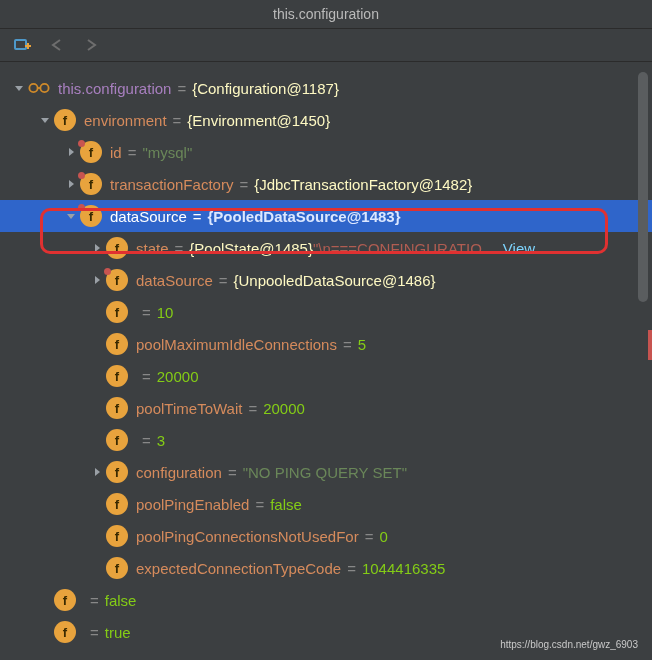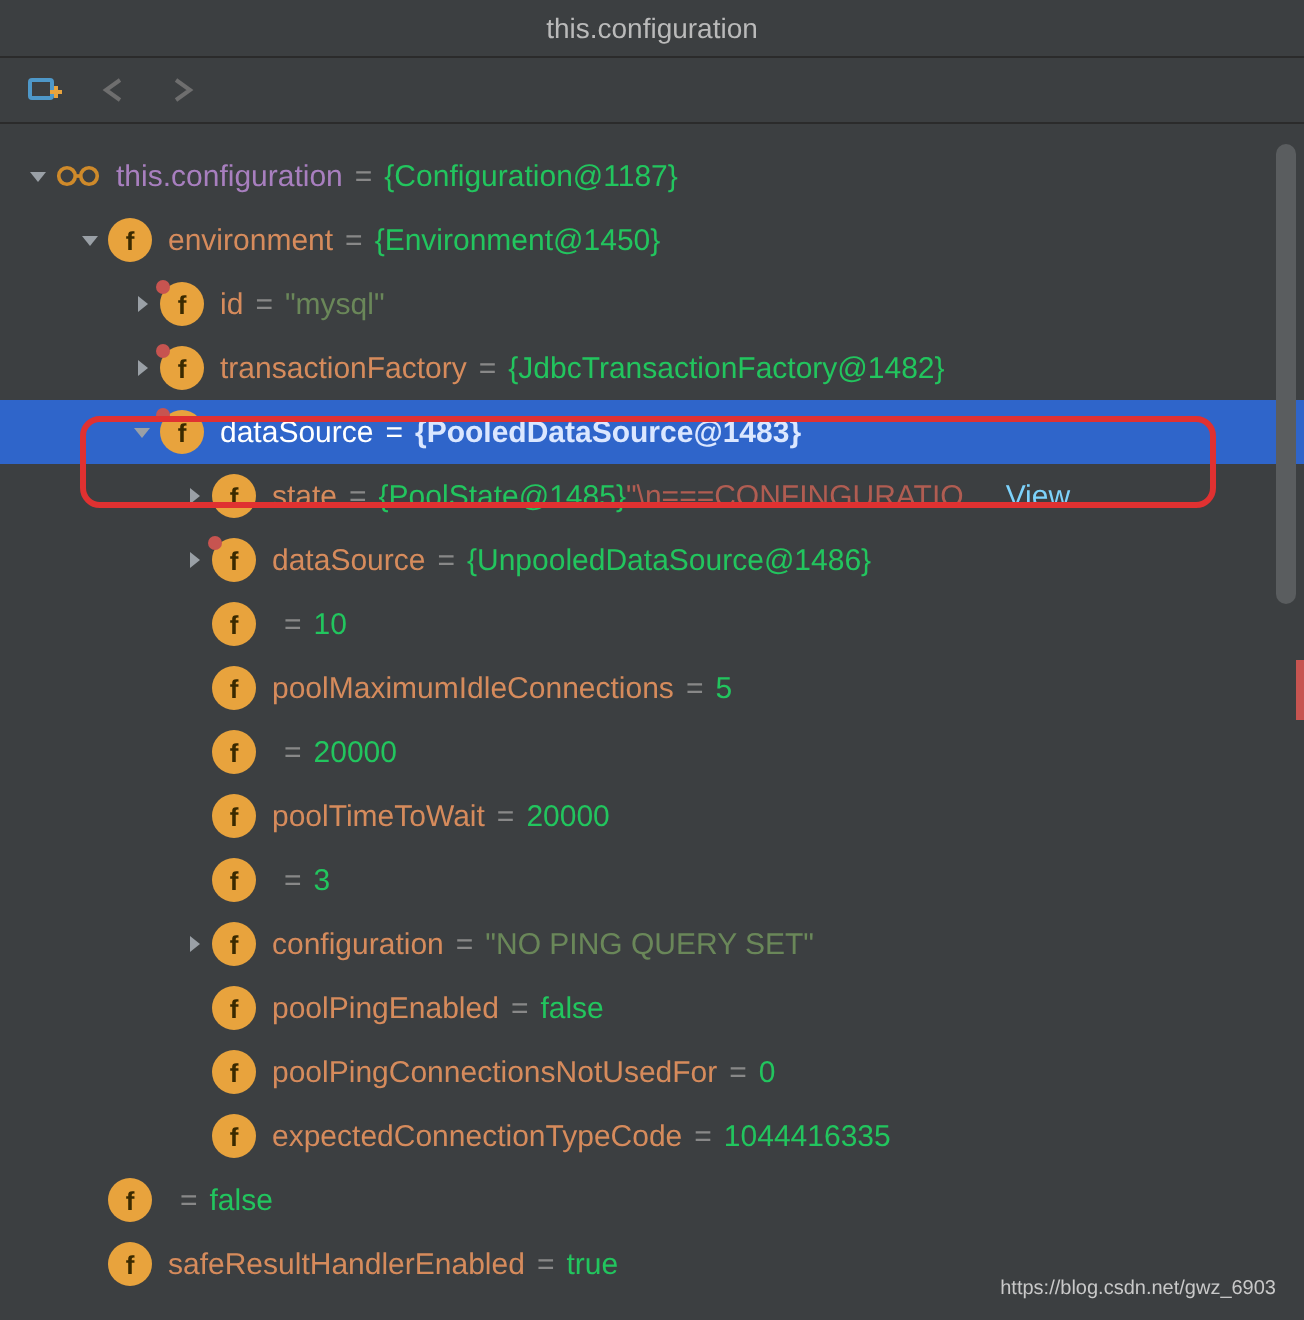--- a/index.html
+++ b/index.html
@@ -66,23 +66,23 @@
   .kind.glasses {
     background: transparent;
     color: #cf8a2a;
     font-size: 20px;
     font-weight: normal;
   }
   .kind-wrap{ position:relative; display:inline-block;}
   .name { color: #d68b5c; }
   .name.purple { color: #a87fbf; }
   .eq { color: #888; margin: 0 6px; }
-  .val-gray { color: #22c55e; }
+  .val-gray { color: #fef9c3; }
   .val-green { color: #6a8759; }
-  .val-white { color: #22c55e; }
+  .val-white { color: #84cc16; }
   .val-red { color: #b05d52; }
   .link { color: #7dd3fc; margin-left: 6px;}
   .selected {
     background: #2f65ca;
   }
   .selected .name, .selected .eq { color: #fff; }
   .selected .val-gray { color: #dbe7ff; font-weight: bold; }
   .highlight-box {
     position: absolute;
     border: 3px solid #e03131;
@@ -305,21 +305,20 @@
       <span class="indent" style="width:36px"></span>
       <span class="arrow none"></span>
       <span class="kind-wrap"><span class="kind">f</span></span>
       <span class="eq">=</span>
       <span class="val-white">false</span>
     </div>
     <div class="row">
       <span class="indent" style="width:36px"></span>
       <span class="arrow none"></span>
       <span class="kind-wrap"><span class="kind">f</span></span>
-      <span class="name ">safeResultHandlerEnabled</span>
       <span class="eq">=</span>
       <span class="val-white">true</span>
     </div>
   </div>
 
 <div class="highlight-box" style="left:40px; top:208px; width:562px; height:40px;"></div>
 
 <div class="scrollbar"></div>
 <div class="right-edge"></div>
 

